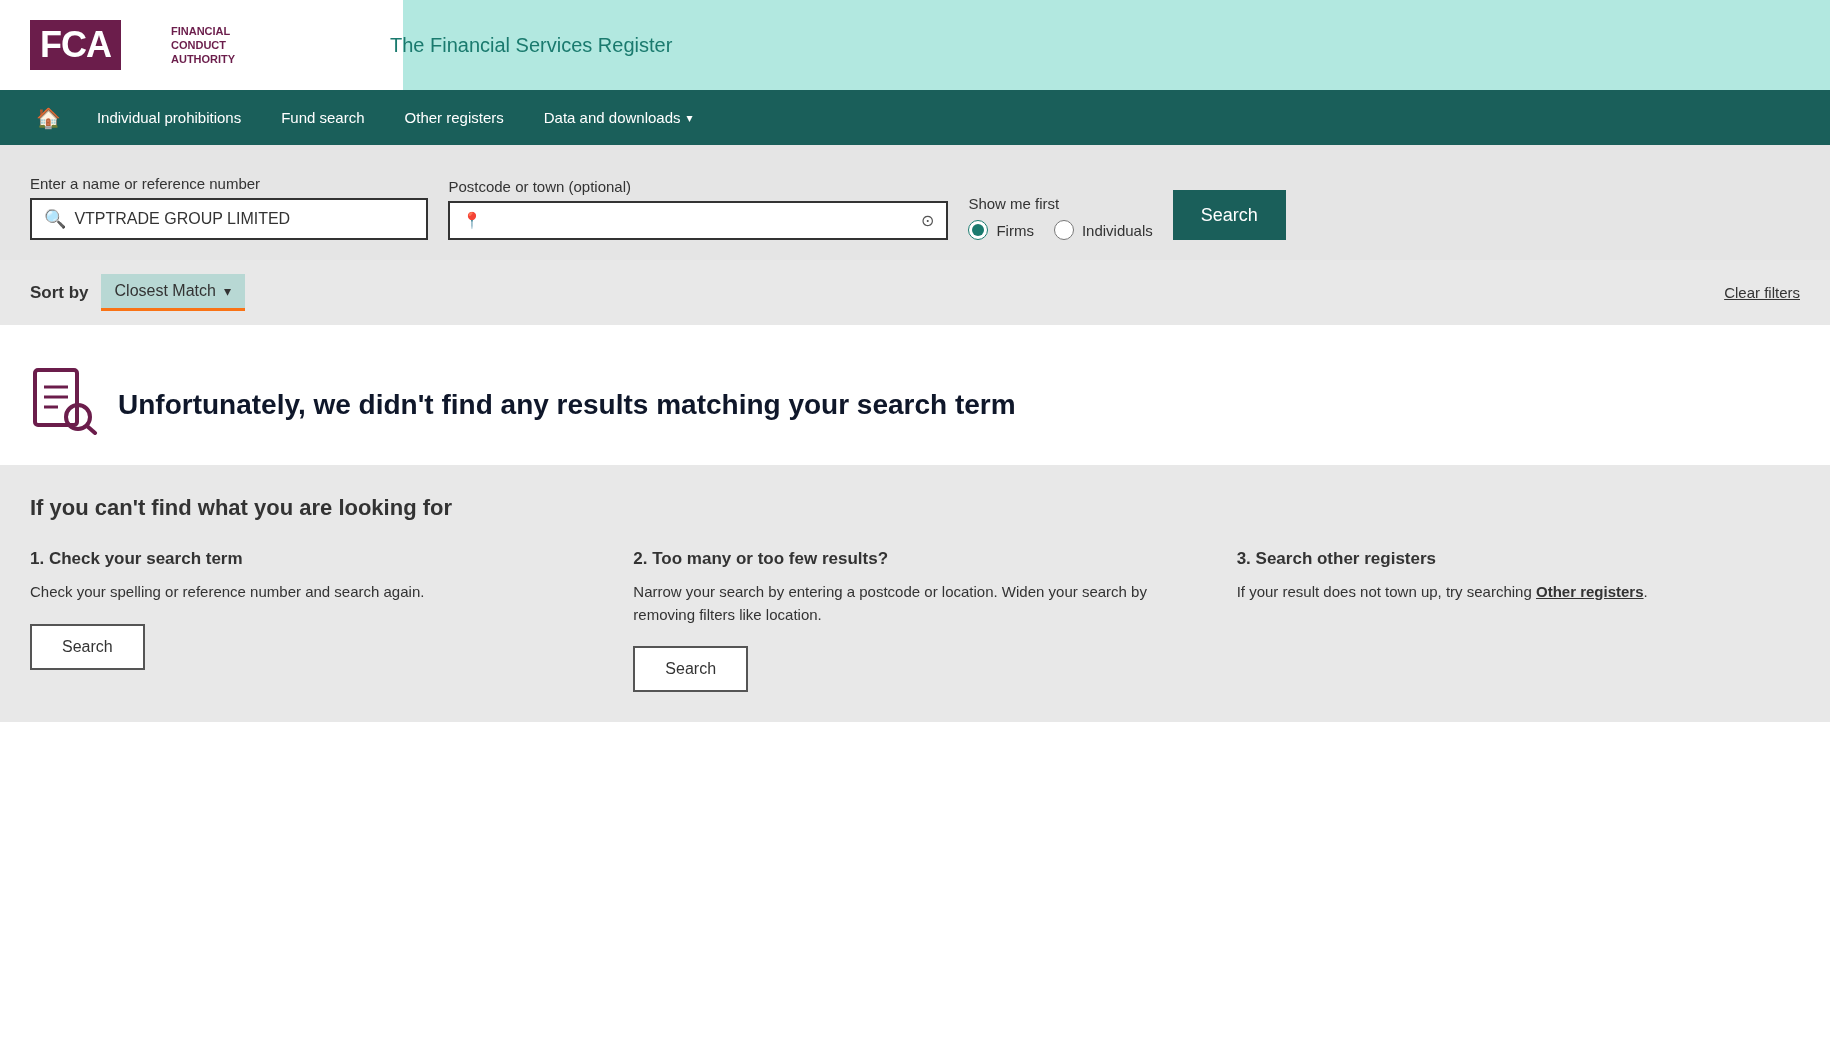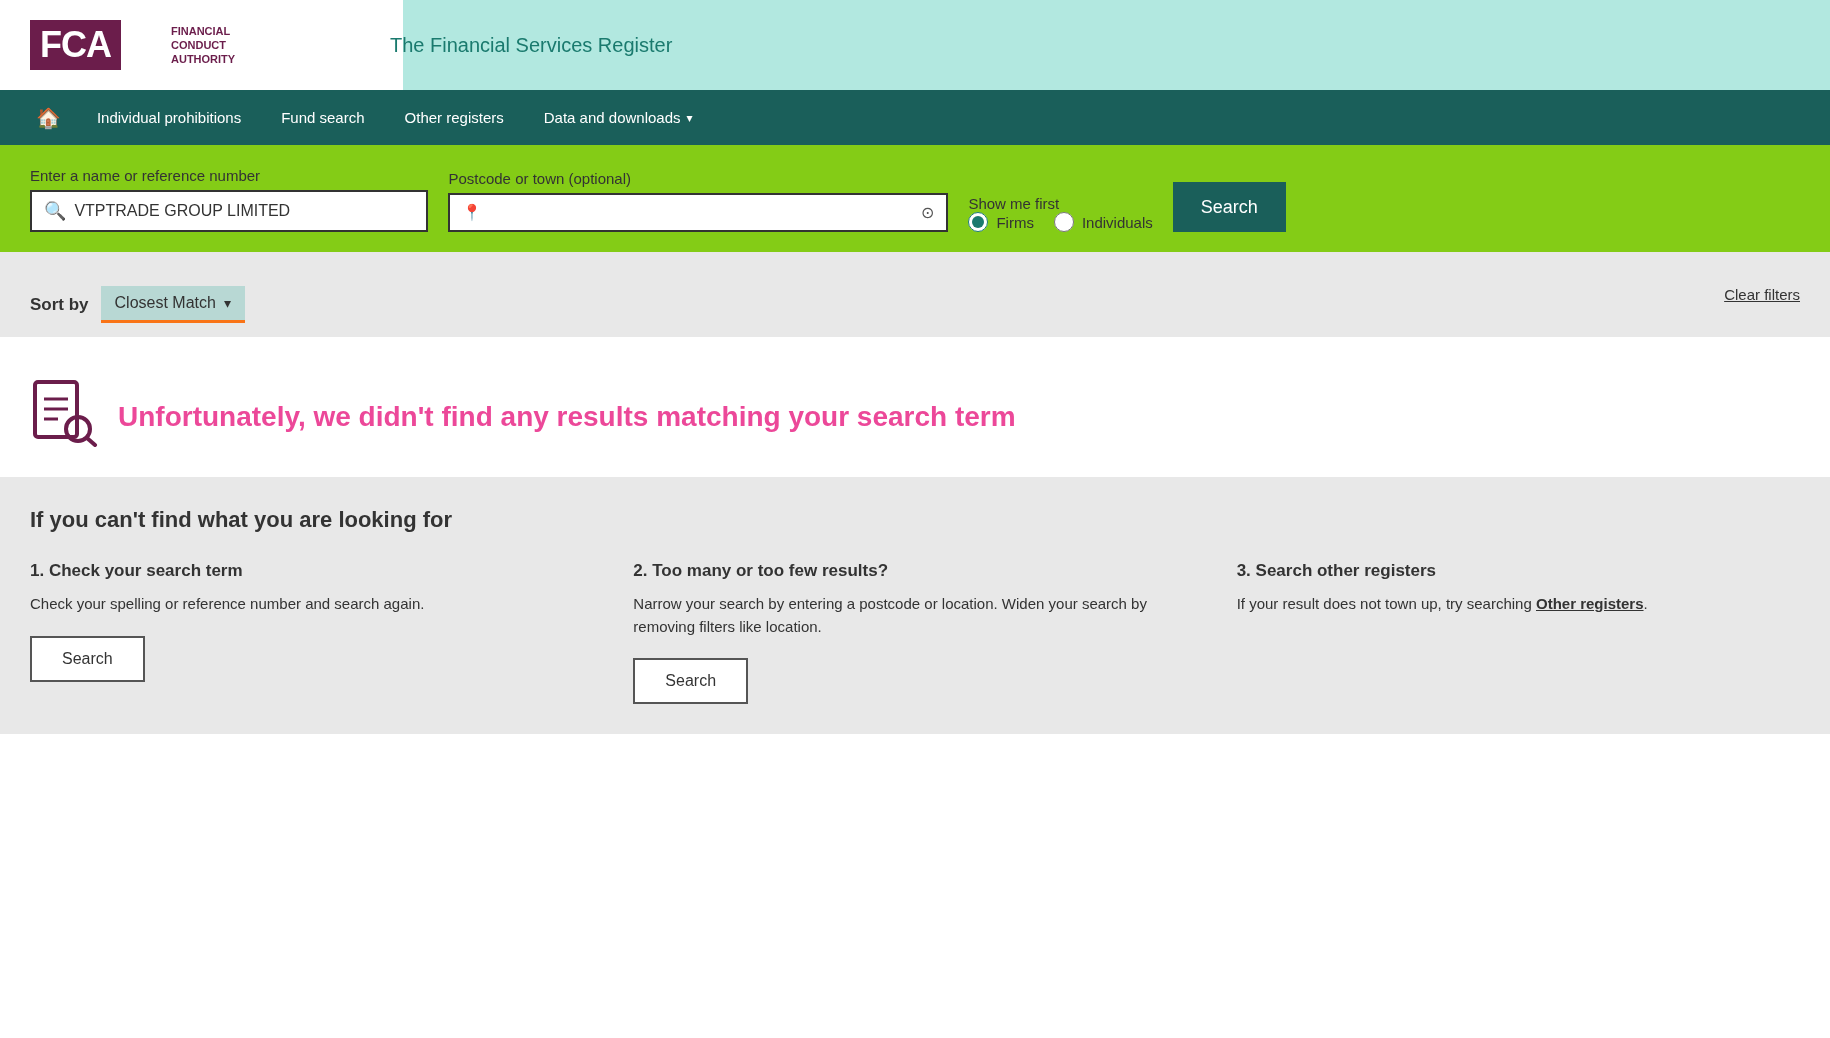--- a/index.html
+++ b/index.html
@@ -74,22 +74,22 @@
       display: flex;
       align-items: center;
       gap: 6px;
     }
     .nav-arrow {
       font-size: 12px;
     }
 
     
     .search-section {
-      padding: 22px 30px 20px;
-      background: #84cc16;
+      padding: 30px 30px 20px;
+      background: #e5e5e5;
     }
     .search-row {
       display: flex;
       align-items: flex-end;
       gap: 20px;
       flex-wrap: wrap;
     }
     .search-field {
       display: flex;
       flex-direction: column;
@@ -134,20 +134,21 @@
       flex: 1;
       color: #333;
     }
     .location-icon { color: #555; font-size: 16px; }
     .target-icon { color: #555; font-size: 16px; margin-left: auto; }
 
     
     .show-me-first {
       display: flex;
       flex-direction: column;
+      gap: 8px;
     }
     .show-me-first label {
       font-size: 15px;
       color: #333;
     }
     .radio-group {
       display: flex;
       align-items: center;
       gap: 20px;
     }
@@ -183,21 +184,20 @@
       display: flex;
       align-items: center;
       justify-content: space-between;
       background: #e8e8e8;
       padding: 14px 30px;
     }
     .sort-left {
       display: flex;
       align-items: center;
       gap: 12px;
-      margin-top: 20px;
     }
     .sort-label {
       font-weight: bold;
       font-size: 17px;
       color: #333;
     }
     .sort-dropdown {
       display: flex;
       align-items: center;
       gap: 8px;
@@ -230,21 +230,21 @@
       gap: 18px;
     }
     .no-results-icon {
       font-size: 60px;
       color: #6b1d4b;
       line-height: 1;
     }
     .no-results-text {
       font-size: 28px;
       font-weight: bold;
-      color: #ec4899;
+      color: #0f172a;
     }
 
     
     .help-section {
       background: #e8e8e8;
       padding: 30px 30px;
       margin: 0;
     }
     .help-title {
       font-size: 22px;

